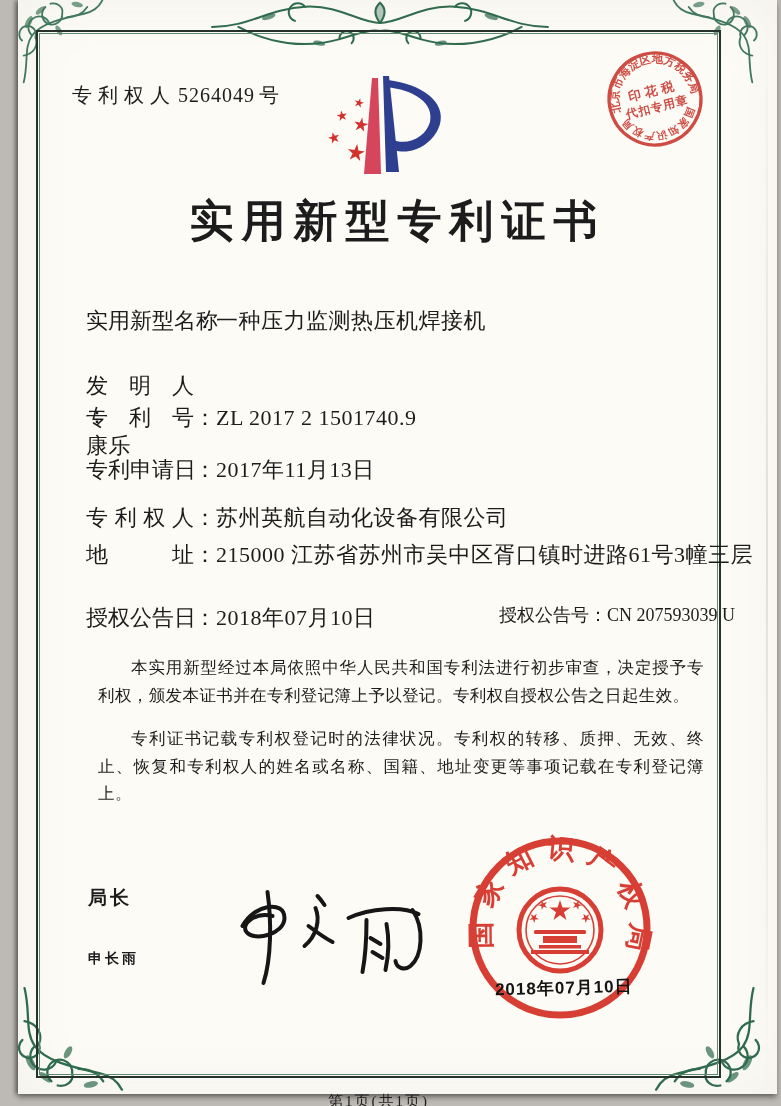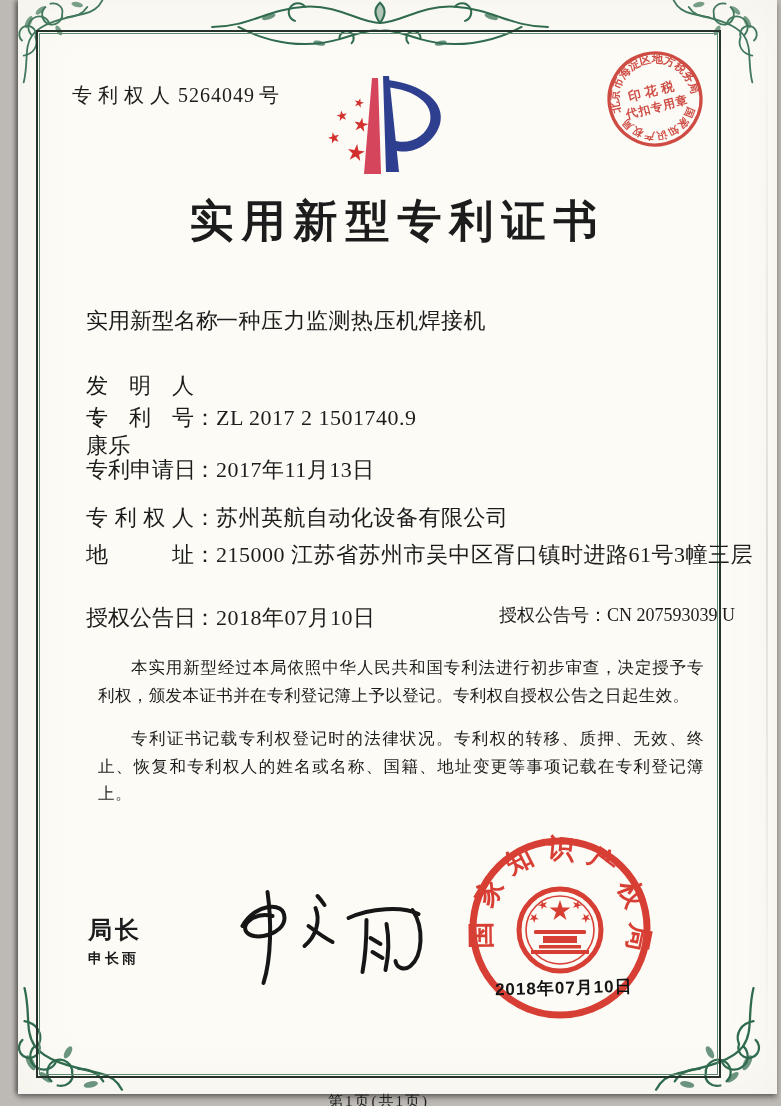--- a/index.html
+++ b/index.html
@@ -25,21 +25,21 @@
   .title{left:0;right:0;top:192px;text-align:center;font-size:44px;font-weight:700;letter-spacing:8px;white-space:nowrap;}
   .frow{left:68px;top:0;display:flex;font-size:22px;white-space:nowrap;align-items:baseline;}
   .frow .lbl{display:inline-block;width:108px;text-align:justify;text-align-last:justify;flex:none;}
   .frow .val{letter-spacing:.5px;}
   .r1{top:306px;} .r2{top:371px;flex-direction:column;} .r3{top:403px;align-items:center;} .r4{top:455px;} .r5{top:503px;} .r6{top:527px;margin-top:13px;}
   .grant-left{top:603px;}
   .grant-right{left:437px;top:603px;font-size:18px;white-space:nowrap;margin-left:44px;}
   .paras{left:64px;top:638px;width:638px;font-size:16.5px;line-height:27.5px;text-align:justify;letter-spacing:.4px;}
   .paras p{margin:16px;text-indent:2em;}
   .sans{font-family:"Liberation Sans","DejaVu Sans",sans-serif;}
-  .sig-title{left:70px;top:914px;font-size:24px;font-weight:700;letter-spacing:3px;}
+  .sig-title{left:70px;top:885px;font-size:19px;font-weight:700;letter-spacing:3px;}
   .sig-name{left:70px;top:950px;font-size:14px;font-weight:700;letter-spacing:3px;}
   .sig-hand{left:200px;top:886px;}
   .cnipa-seal{left:447px;top:833px;opacity:.95;}
   .seal-date{left:477px;top:976px;width:175px;font-size:17px;font-weight:700;letter-spacing:1px;transform:rotate(-1.5deg);color:#141414;white-space:nowrap;}
   .footer{left:18px;width:685px;top:1092px;text-align:center;font-size:15px;letter-spacing:2px;}
   .orn{color:var(--ornament-green);}
   .orn-tc{left:190px;top:-4px;}
   .orn-bl{left:-8px;top:986px;}
   .orn-br{left:636px;top:986px;transform:scaleX(-1);}
   .orn-tl{left:-6px;top:-8px;transform:scaleY(-1);opacity:.9;}

